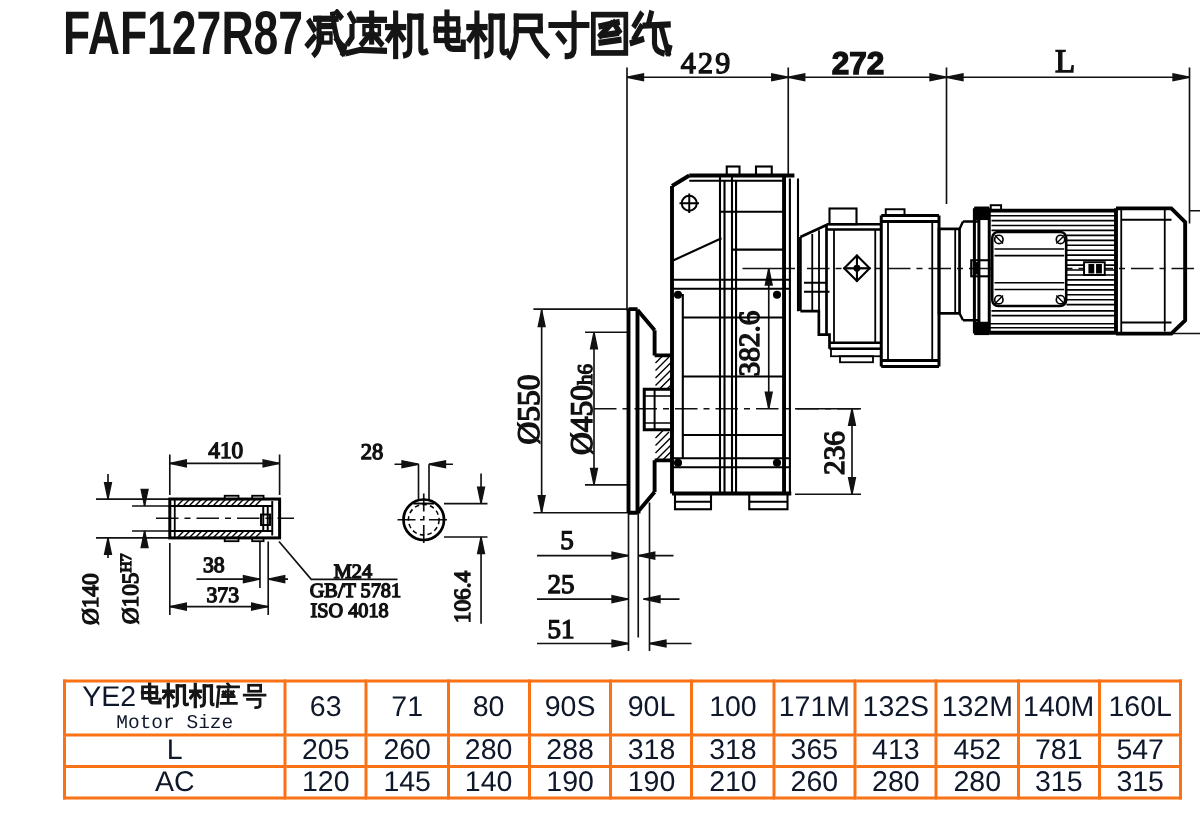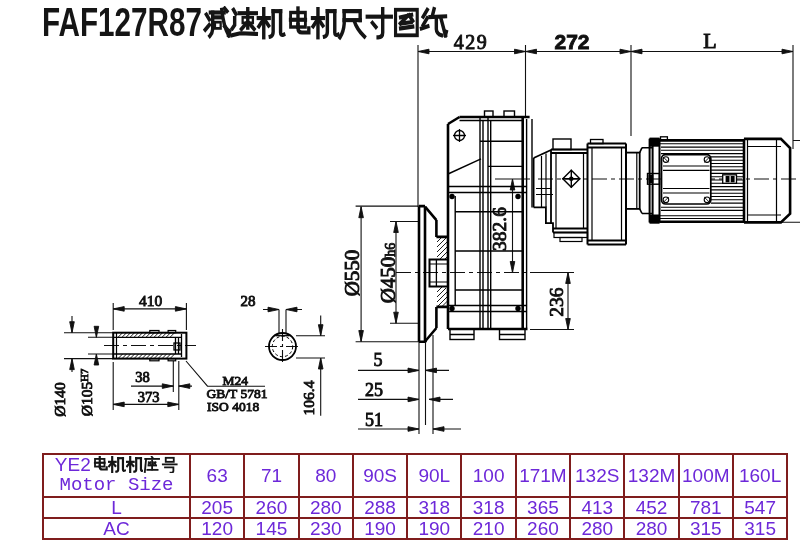--- a/index.html
+++ b/index.html
@@ -3,25 +3,25 @@
 <meta charset="utf-8">
 <style>
 html,body{margin:0;padding:0;background:#fff;}
 body{width:800px;height:557px;overflow:hidden;font-family:"Liberation Sans",sans-serif;}
 #page{position:relative;width:800px;height:557px;background:#fff;margin-left:40px;}
 #title{position:absolute;left:2px;top:6px;height:36px;white-space:nowrap;}
 #title .latin{display:inline-block;font-family:"Liberation Sans",sans-serif;font-weight:bold;font-size:41px;line-height:33px;transform:scaleX(0.724);transform-origin:0 50%;letter-spacing:0px;color:#151515;}
 #boserl{position:absolute;left:43px;top:100px;width:82px;height:25px;border:4px solid #4a2a24;background:#fff;display:flex;align-items:center;justify-content:center;}
 #boserl span{display:inline-block;font-family:"Liberation Serif",serif;font-size:26px;line-height:25px;color:#1c16a0;letter-spacing:0px;transform:scaleX(0.82);transform-origin:50% 50%;}
 #dtable{position:absolute;left:2px;top:453px;border-collapse:collapse;table-layout:fixed;}
-#dtable td{border:2px solid #7f1d1d;text-align:center;vertical-align:middle;padding:0;font-family:"Liberation Sans",sans-serif;font-size:19px;color:#6d28d9;}
+#dtable td{border:2px solid #f97316;text-align:center;vertical-align:middle;padding:0;font-family:"Liberation Sans",sans-serif;font-size:19px;color:#0f172a;}
 #dtable .hdr{height:35px;}
 #dtable .r td{height:19px;line-height:19px;}
 .hz{vertical-align:-2px;display:inline-block;}
-#msize{font-family:"Liberation Mono",monospace;font-size:19px;letter-spacing:0px;}
+#msize{font-family:"Liberation Mono",monospace;font-size:13px;letter-spacing:0px;}
 #draw{position:absolute;left:0;top:0;}
 text{font-family:"Liberation Serif",serif;fill:#111;}
 .sans{font-family:"Liberation Sans",sans-serif;}
 </style>
 </head>
 <body>
 <div id="page">
 
 <svg width="0" height="0" style="position:absolute">
 <defs>
@@ -447,42 +447,42 @@
           </td>
 <td>63</td>
           <td>71</td>
           <td>80</td>
           <td>90S</td>
           <td>90L</td>
           <td>100</td>
           <td>171M</td>
           <td>132S</td>
           <td>132M</td>
-          <td>100M</td>
+          <td>140M</td>
           <td>160L</td>
 </tr>
 <tr class="r">
           <td>L</td>
           <td>205</td>
           <td>260</td>
           <td>280</td>
           <td>288</td>
           <td>318</td>
           <td>318</td>
           <td>365</td>
           <td>413</td>
           <td>452</td>
           <td>781</td>
           <td>547</td>
         </tr>
 <tr class="r">
           <td>AC</td>
           <td>120</td>
           <td>145</td>
-          <td>230</td>
+          <td>140</td>
           <td>190</td>
           <td>190</td>
           <td>210</td>
           <td>260</td>
           <td>280</td>
           <td>280</td>
           <td>315</td>
           <td>315</td>
         </tr>
 </tbody>

